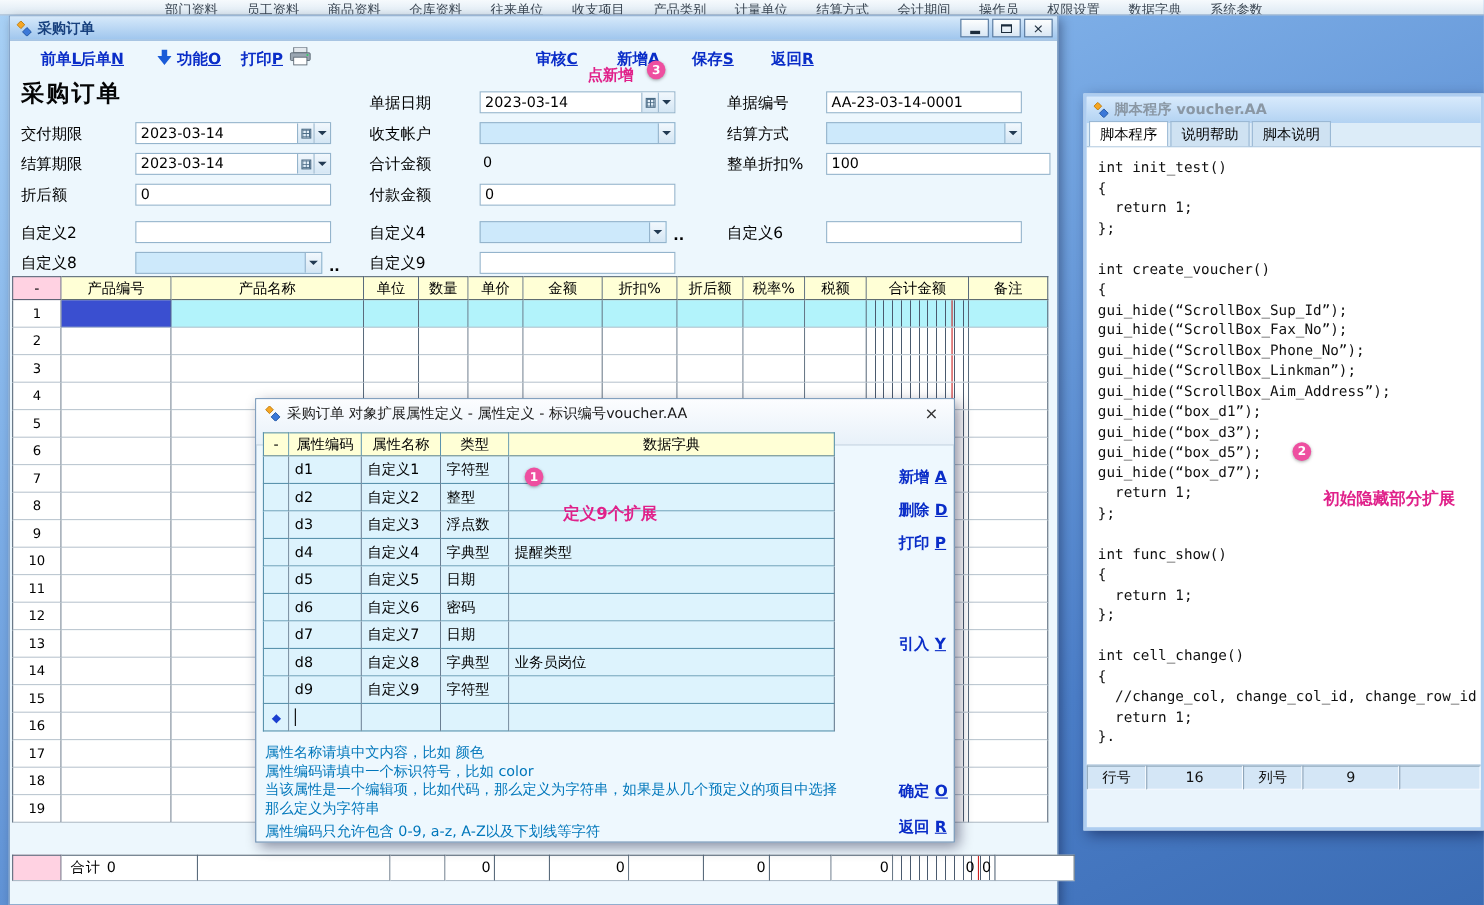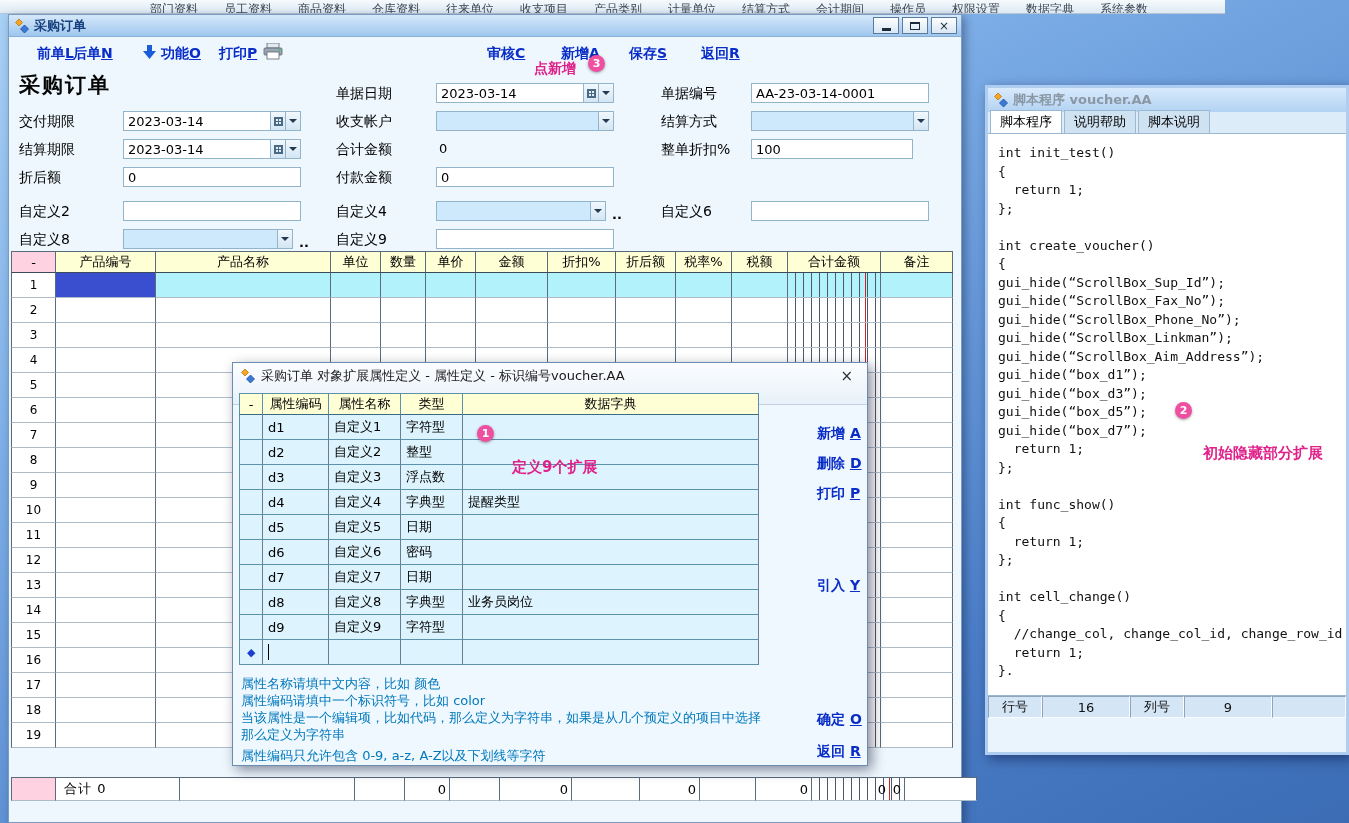--- a/index.html
+++ b/index.html
@@ -1,21 +1,21 @@
 <!DOCTYPE html>
 <html><head>
 <meta charset="utf-8">
 <style>
   *{margin:0;padding:0;box-sizing:border-box;}
   html,body{width:1349px;height:823px;overflow:hidden;}
   body{position:relative;font-family:"DejaVu Sans","Liberation Sans",sans-serif;
        background:linear-gradient(155deg,#aad2f6 0%,#7fb0e8 30%,#4b7ec8 75%,#3b6cb4 100%);}
 
   
-  #top-strip{position:absolute;left:0;top:0;width:1225px;height:14px;overflow:hidden;
+  #top-strip{position:absolute;left:0;top:0;width:1349px;height:14px;overflow:hidden;
     background:linear-gradient(#f6fafd,#dde9f3);border-bottom:1px solid #b8c6d4;
     display:flex;gap:26px;padding:1px 0 0 150px;}
   .strip-item{font-size:12px;color:#3a4653;white-space:nowrap;}
 
   
   #main-win{position:absolute;left:8px;top:14px;width:954px;height:809px;background:#edf7fd;
     border:1px solid #7a9cc4;box-shadow:3px 3px 9px rgba(0,0,30,.35);}
   #main-title{height:22px;background:linear-gradient(#d6e9fa,#9fc6ee);display:flex;align-items:center;
     padding:0 4px 0 6px;border-bottom:1px solid #8ab0d8;}
   #main-title .t{font-size:13px;font-weight:bold;color:#17407e;margin-left:5px;flex:1;}
@@ -209,21 +209,21 @@
     <span class="dbtn">
         <span class="grid-ico"></span>
       </span>
     <span class="dbtn">
         <span class="arr"></span>
       </span>
   </div>
   <span class="flabel" style="left:327px;top:126px">合计金额</span>
   <span class="statval" style="left:430px;top:126px">0</span>
   <span class="flabel" style="left:652px;top:126px">整单折扣%</span>
-  <div class="finput" style="left:742px;top:124px;width:162px">
+  <div class="finput" style="left:742px;top:124px;width:204px">
     <span class="val">100</span>
   </div>
 
   <span class="flabel" style="left:10px;top:154px">折后额</span>
   <div class="finput" style="left:114px;top:152px;width:178px">
     <span class="val">0</span>
   </div>
   <span class="flabel" style="left:327px;top:154px">付款金额</span>
   <div class="finput" style="left:427px;top:152px;width:178px">
     <span class="val">0</span>

